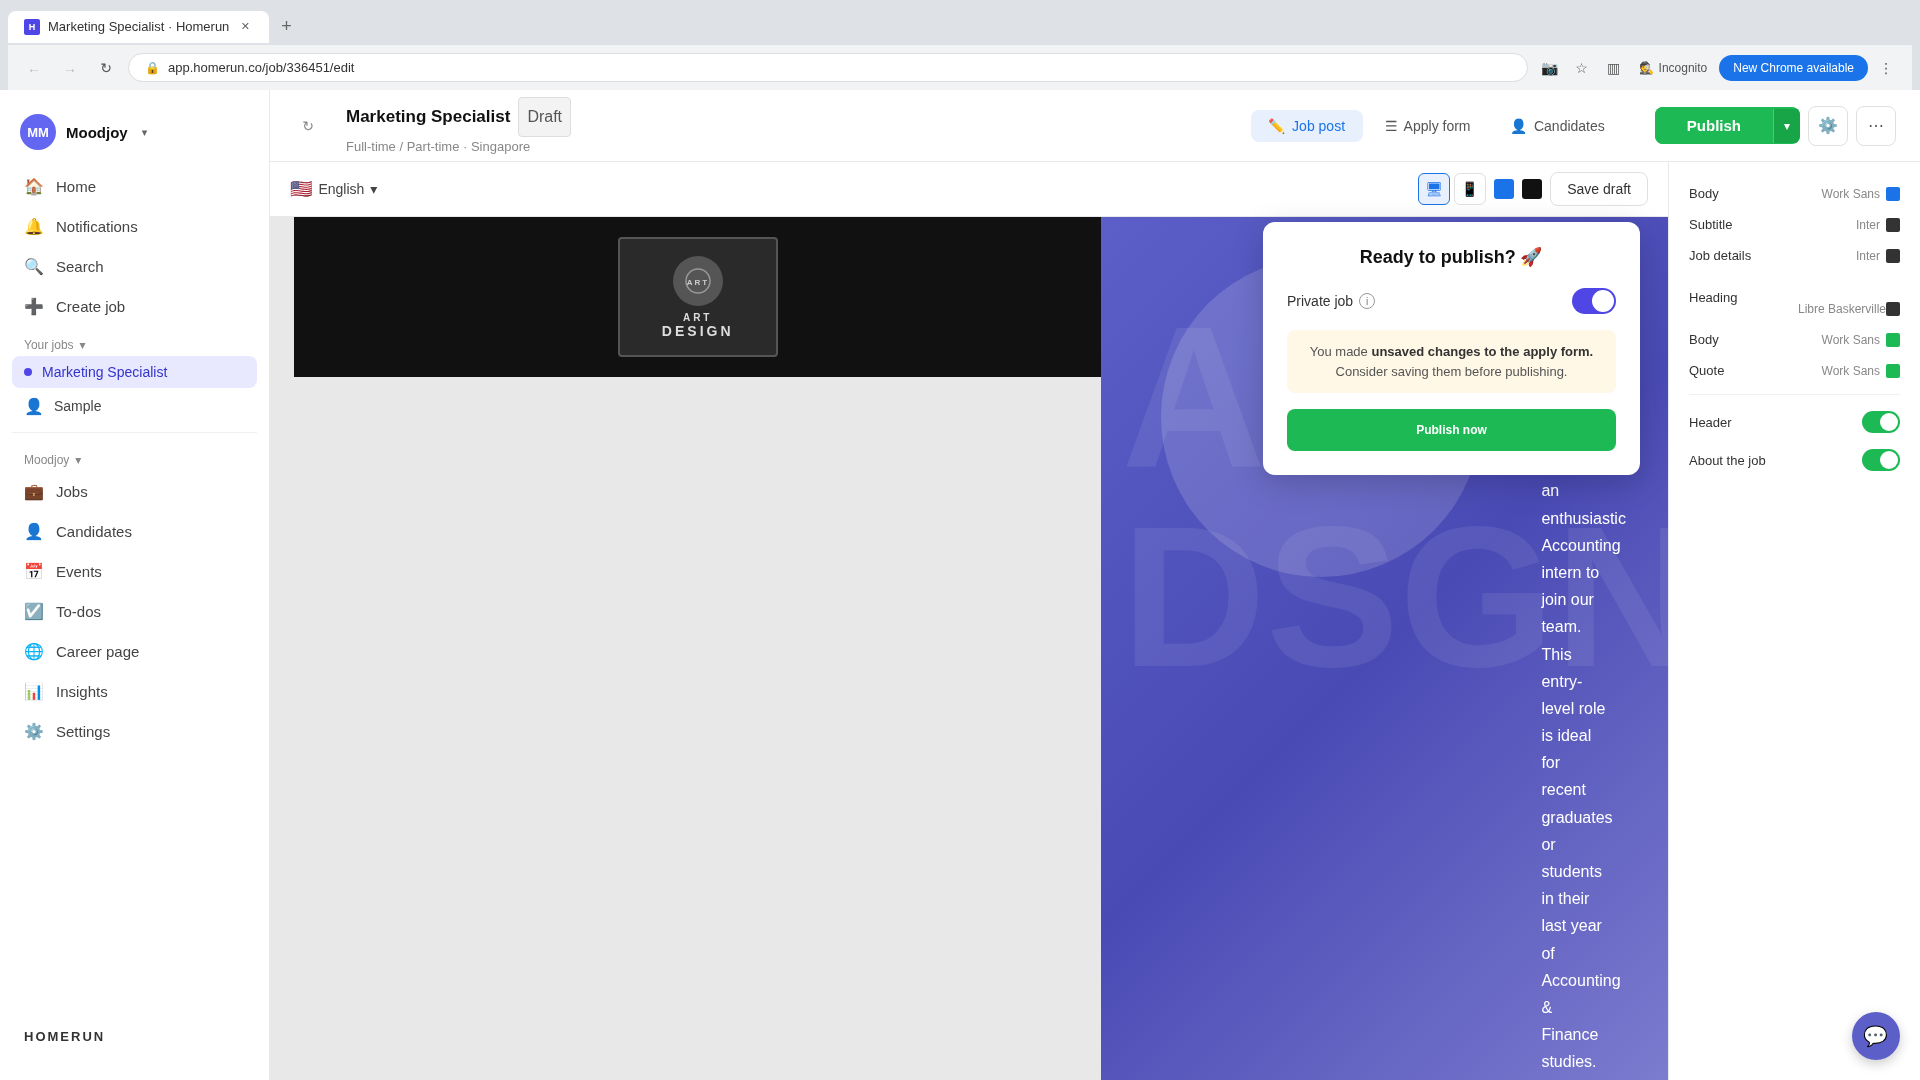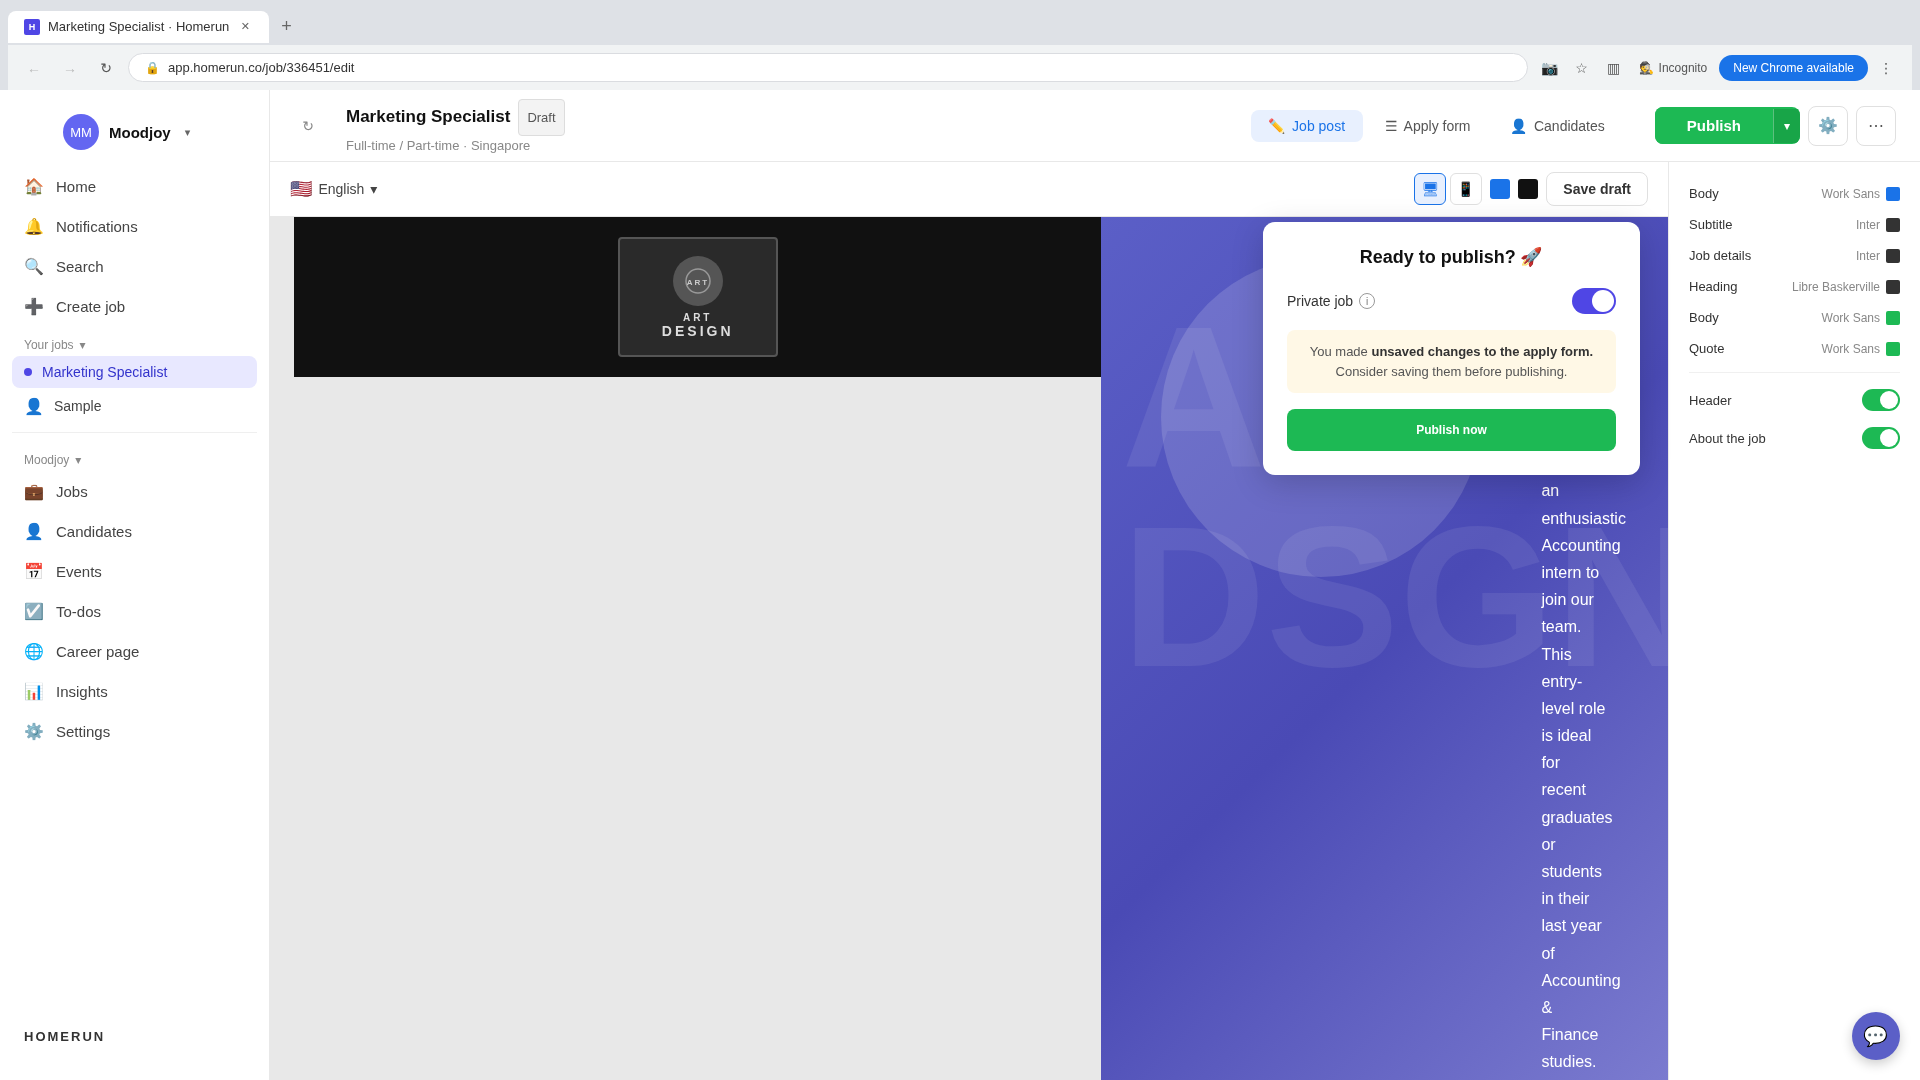--- a/index.html
+++ b/index.html
@@ -178,22 +178,21 @@
     .avatar-circle {
       width: 36px;
       height: 36px;
       border-radius: 50%;
       background: #6366f1;
       color: white;
       display: flex;
       align-items: center;
       justify-content: center;
       font-size: 13px;
-      font-weight: 400;
-      margin-left: 43px;
+      font-weight: 700;
     }
 
     .org-name {
       font-size: 15px;
       font-weight: 600;
       color: #111;
     }
 
     .chevron-down { font-size: 11px; color: #666; margin-left: 4px; }
 
@@ -311,21 +310,21 @@
       font-size: 17px;
       font-weight: 600;
       color: #111;
     }
 
     .draft-badge {
       background: #f3f3f3;
       border: 1px solid #ddd;
       border-radius: 4px;
       padding: 10px 8px;
-      font-size: 13px;
+      font-size: 16px;
       color: #555;
     }
 
     .job-subtitle {
       font-size: 13px;
       color: #888;
     }
 
     .top-bar-tabs {
       display: flex;
@@ -724,21 +723,20 @@
     ::-webkit-scrollbar-thumb { background: #ccc; border-radius: 3px; }
 
     .save-draft-btn {
       background: #fff;
       border: 1px solid #e0e0e0;
       border-radius: 8px;
       padding: 8px 16px;
       font-size: 14px;
       cursor: pointer;
       color: #333;
-      font-weight: bold;
     }
 
     .blue-swatch {
       width: 14px;
       height: 14px;
       background: #1a73e8;
       border-radius: 2px;
     }
 
     .dark-swatch {
@@ -988,21 +986,21 @@
           </div>
           <div class="right-panel-row">
             <span>Job details</span>
             <div style="display:flex;align-items:center;gap:6px;">
               <span class="font-name">Inter</span>
               <div class="dark-swatch"></div>
             </div>
           </div>
           <div class="right-panel-row">
             <span>Heading</span>
-            <div style="display:flex;align-items:center;gap:6px;">
+            <div style="display:flex;align-items:center;margin-top:23px;">
               <span class="font-name">Libre Baskerville</span>
               <div class="dark-swatch"></div>
             </div>
           </div>
           <div class="right-panel-row">
             <span>Body</span>
             <div style="display:flex;align-items:center;gap:6px;">
               <span class="font-name">Work Sans</span>
               <div class="green-swatch"></div>
             </div>

